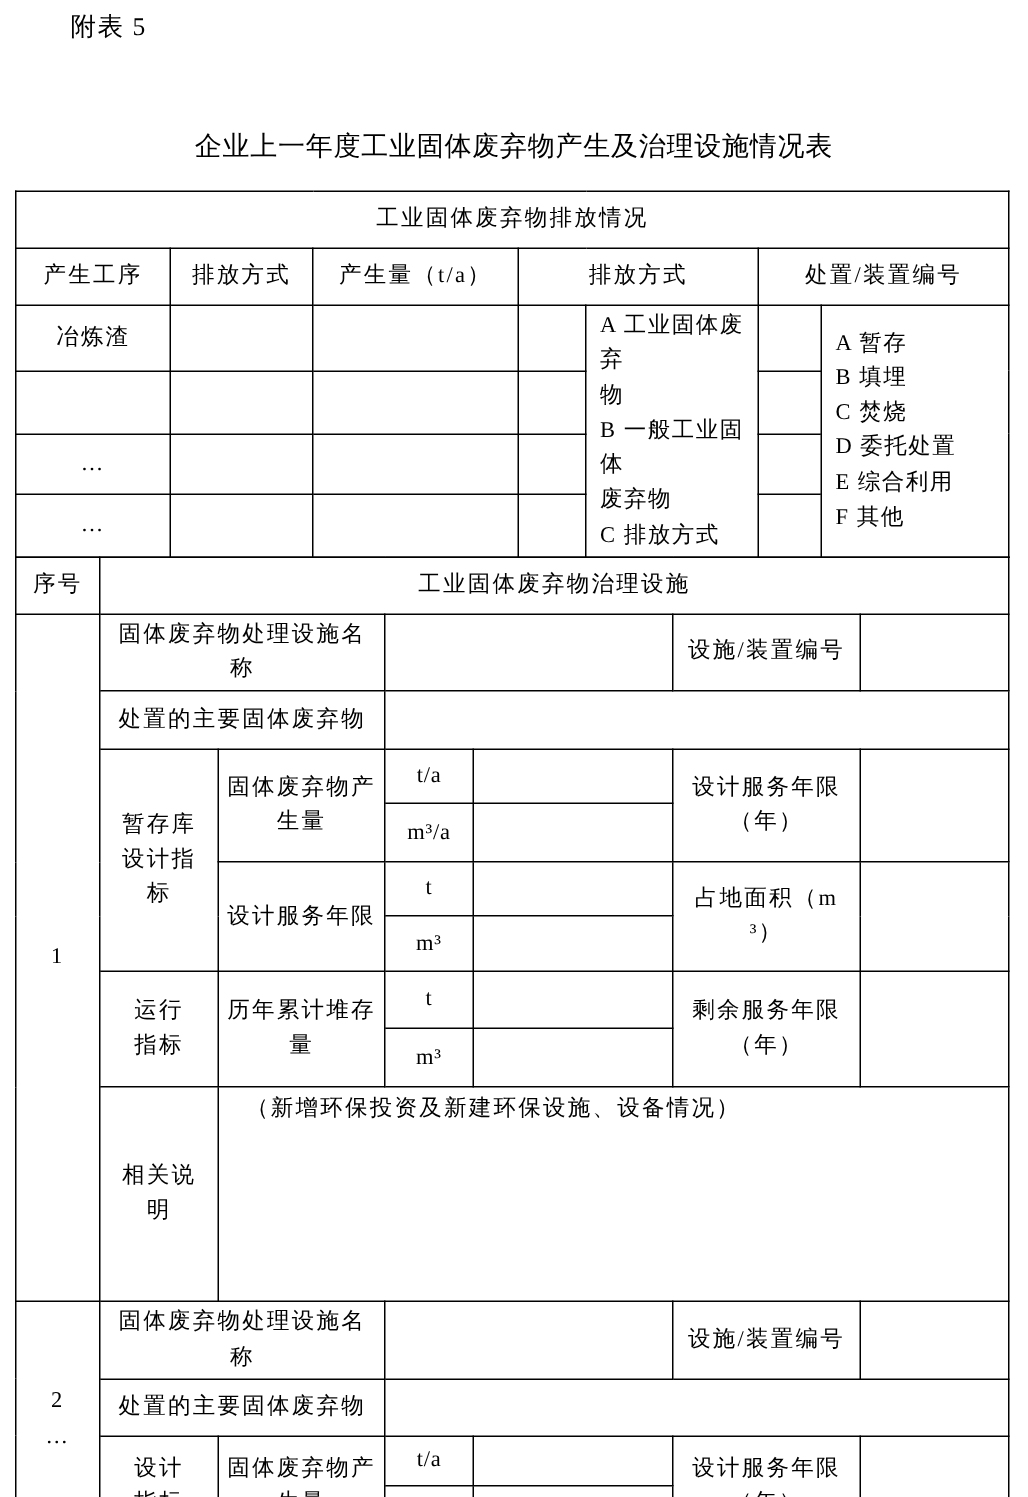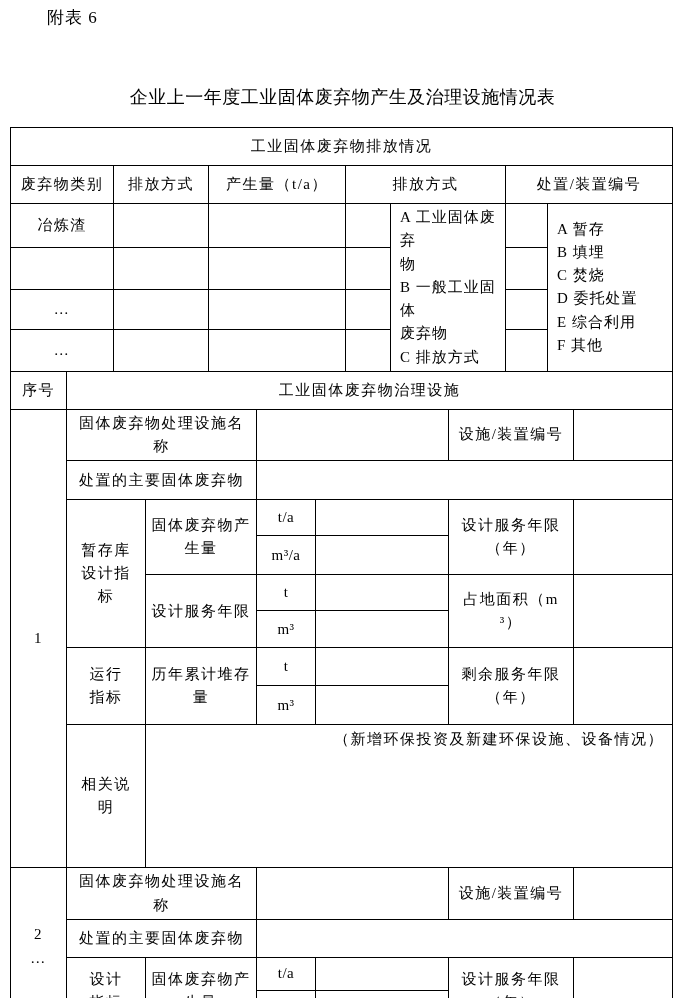--- a/index.html
+++ b/index.html
@@ -55,52 +55,52 @@
     overflow: hidden;
     word-break: break-all;
   }
   td.bold { font-weight: normal; }
   td.legend {
     text-align: left;
     padding-left: 9px;
     letter-spacing: 1px;
   }
   td.remarks-note {
-    text-align: right;
+    text-align: left;
     vertical-align: top;
     padding: 3px 8px 8px 18px;
   }
   td.unit { letter-spacing: 0.5px; }
 </style>
 </head>
 <body>
 
 <div class="page">
 
-  <div class="appendix-label">附表 6</div>
+  <div class="appendix-label">附表 5</div>
   <h1 class="doc-title">企业上一年度工业固体废弃物产生及治理设施情况表</h1>
 
   <div class="tables">
 
     <table>
       <colgroup>
         <col style="width:103px">
           <col style="width:95px">
           <col style="width:137px">
         <col style="width:45px">
           <col style="width:115px">
           <col style="width:42px">
           <col style="width:125px">
       </colgroup>
       <tbody>
         <tr style="height:38px">
           <td colspan="7" class="bold">工业固体废弃物排放情况</td>
         </tr>
         <tr style="height:38px">
-          <td>废弃物类别</td>
+          <td>产生工序</td>
           <td>排放方式</td>
           <td>产生量（t/a）</td>
           <td colspan="2">排放方式</td>
           <td colspan="2">处置/装置编号</td>
         </tr>
         <tr style="height:39px">
           <td>冶炼渣</td>
           <td></td>
           <td></td>
           <td></td>

